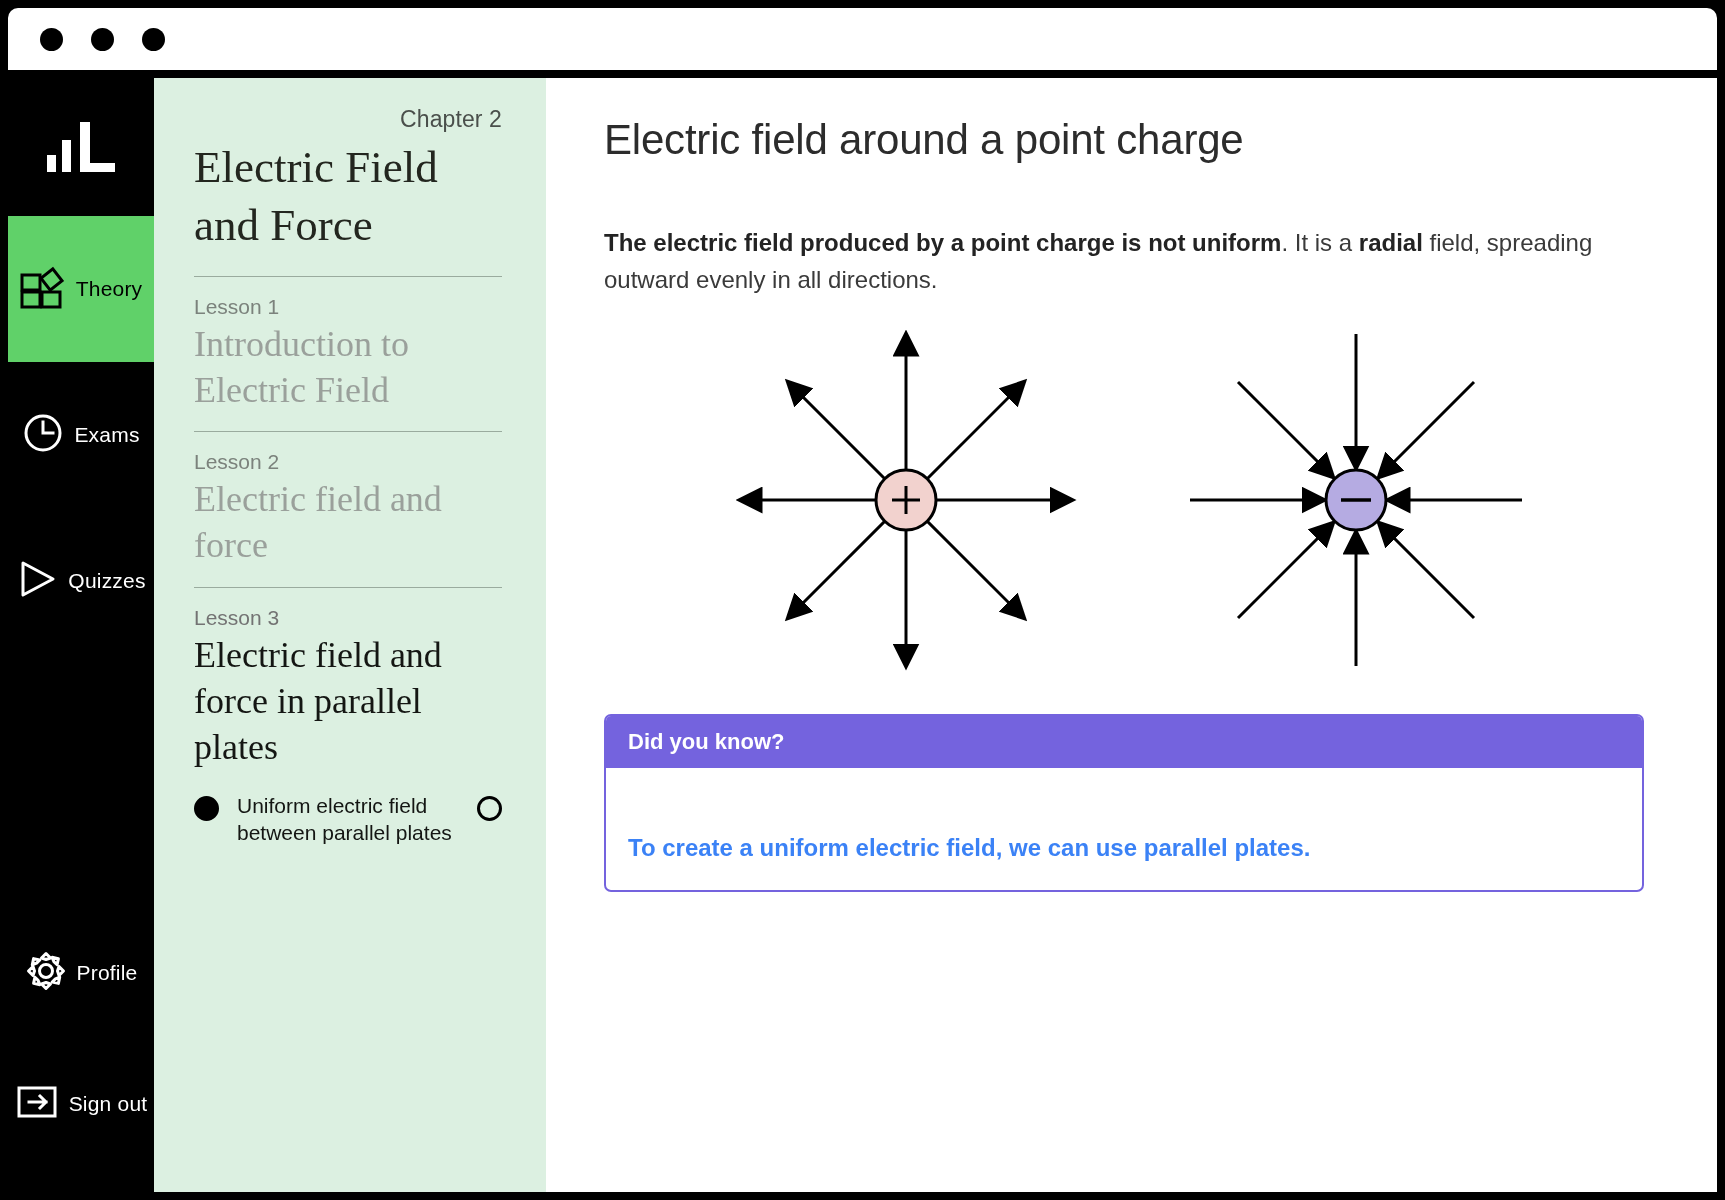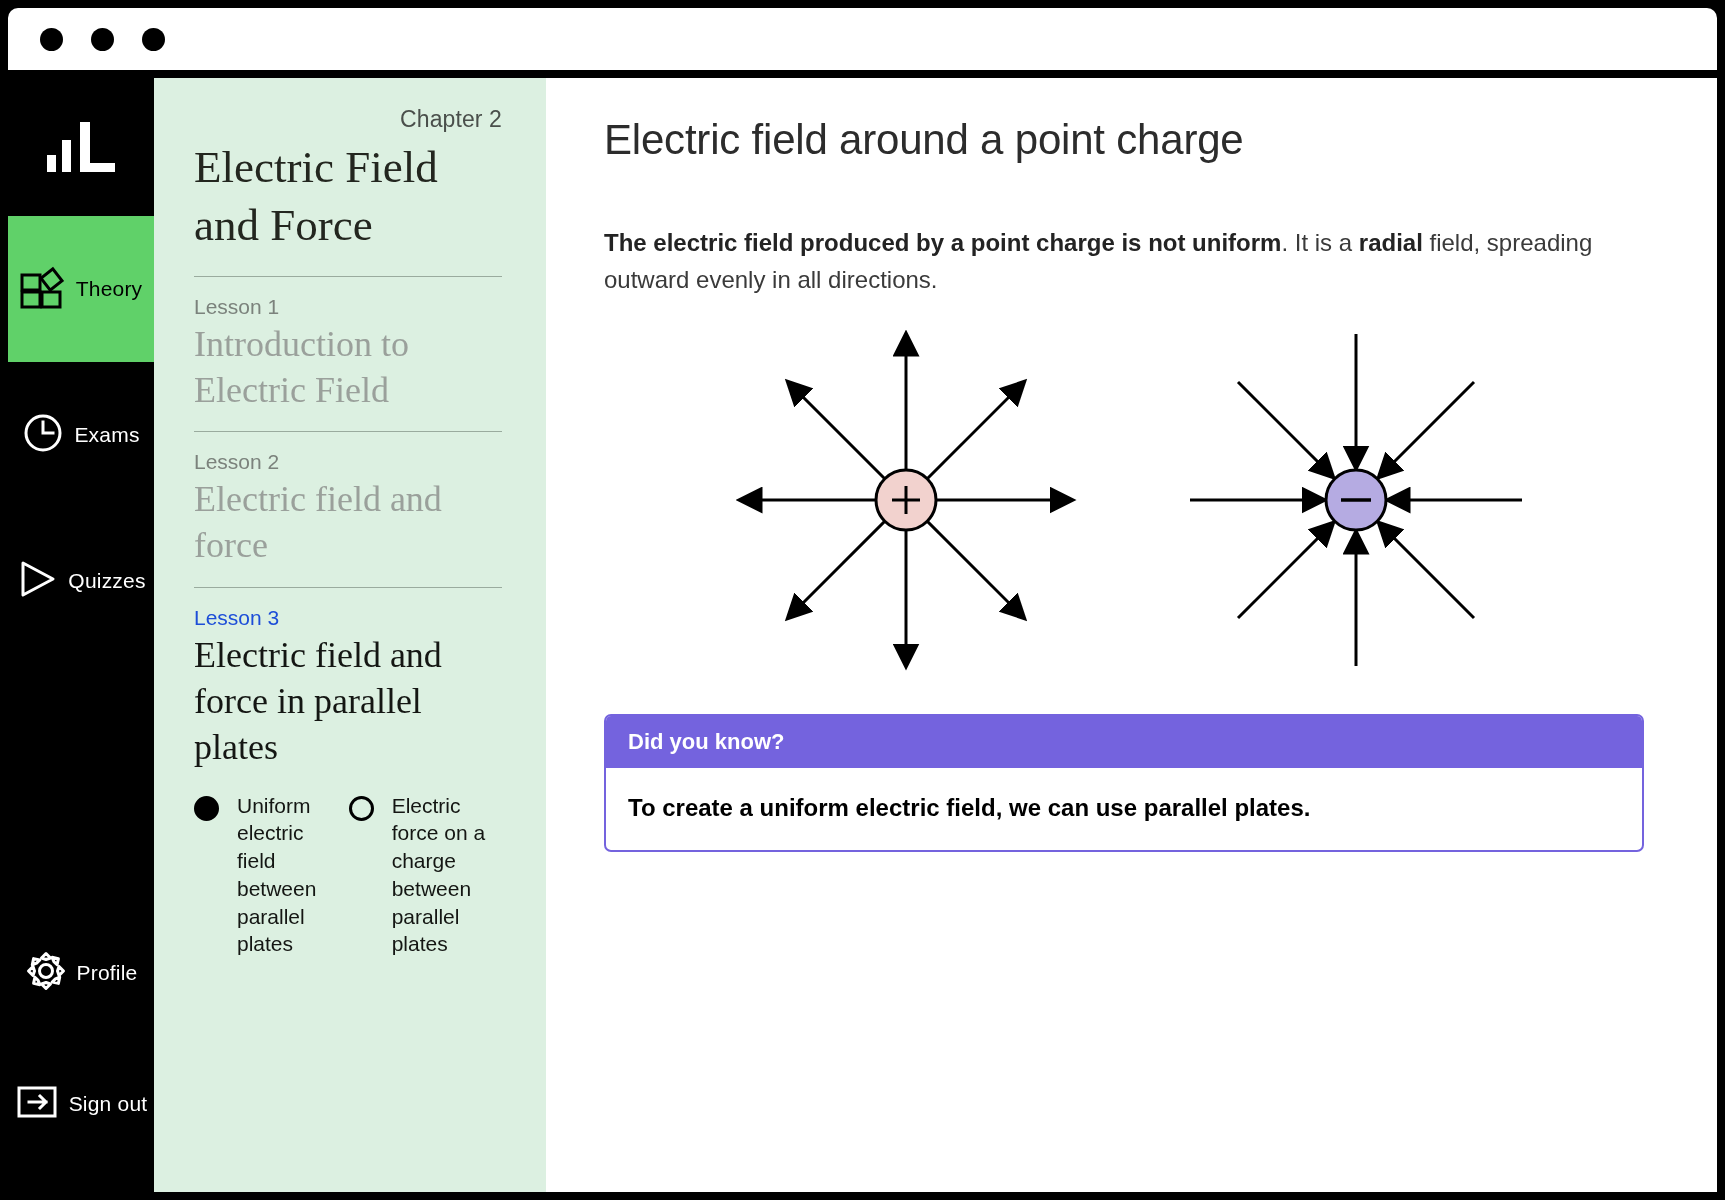--- a/index.html
+++ b/index.html
@@ -114,21 +114,21 @@
     height: 1px;
     background: #9aab9e;
     margin: 0 0 18px 0;
   }
   .lesson-block { margin-bottom: 18px; }
   .lesson-label {
     font-size: 21px;
     color: #7b827c;
     margin-bottom: 2px;
   }
-  .lesson-label.current { color: #1d4ed8; }
+  .lesson-label.current { color: #737373; }
   .lesson-title {
     font-family: "Liberation Serif", serif;
     font-size: 36px;
     line-height: 1.28;
     color: #9aa09b;
     font-weight: 400;
   }
   .lesson-title.current { color: #141613; }
   .section-list {
     margin-top: 22px;
@@ -224,21 +224,22 @@
     background: #7463DE;
     color: #ffffff;
     font-size: 22px;
     font-weight: 700;
     padding: 13px 22px;
   }
   .callout-body {
     padding: 26px 22px 28px 22px;
     font-size: 24px;
     font-weight: 700;
-    color: #000000;
+    color: #3b82f6;
+    margin-top: 40px;
   }
 </style>
 </head>
 <body>
 
 <div class="app-window">
 
   <div class="titlebar">
     <div class="dot"></div>
     <div class="dot"></div>
@@ -342,21 +343,20 @@
         <div class="lesson-label current">Lesson 3</div>
         <div class="lesson-title current">Electric field and force in parallel plates</div>
 
         <div class="section-list">
           <div class="section-item">
             <span class="bullet filled"></span>
             <span class="section-text">Uniform electric field between parallel plates</span>
           </div>
           <div class="section-item">
             <span class="bullet"></span>
-            <span class="section-text">Electric force on a charge between parallel plates</span>
           </div>
         </div>
       </div>
     </aside>
 
     <main class="main">
 
       <h1 class="page-title">Electric field around a point charge</h1>
 
       <p class="para">

